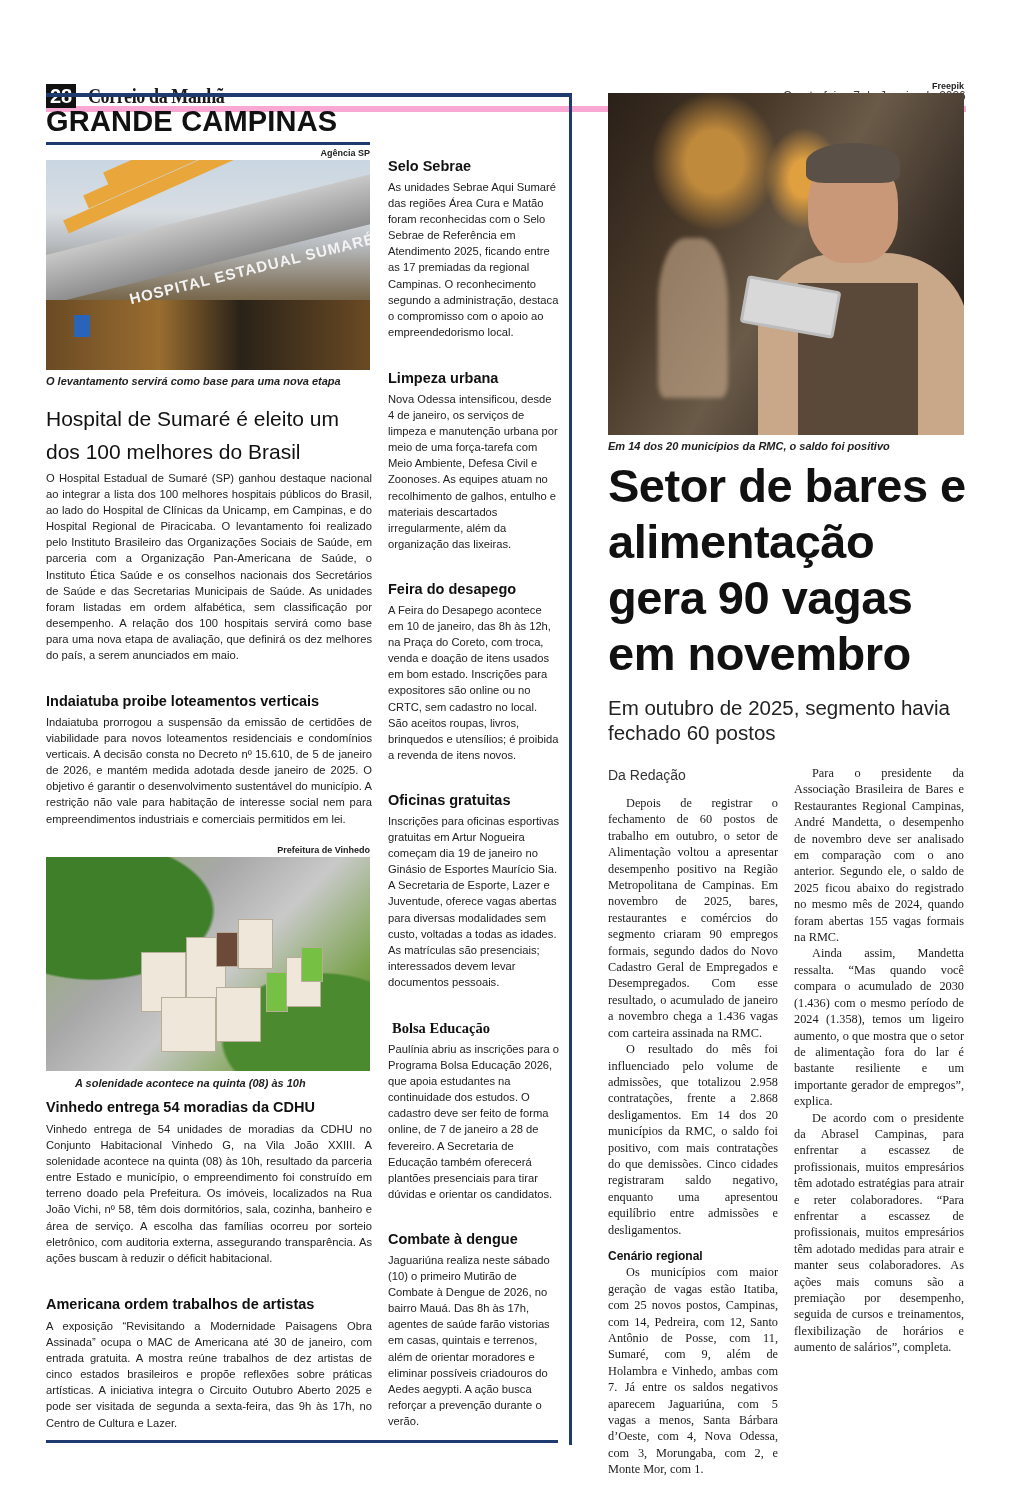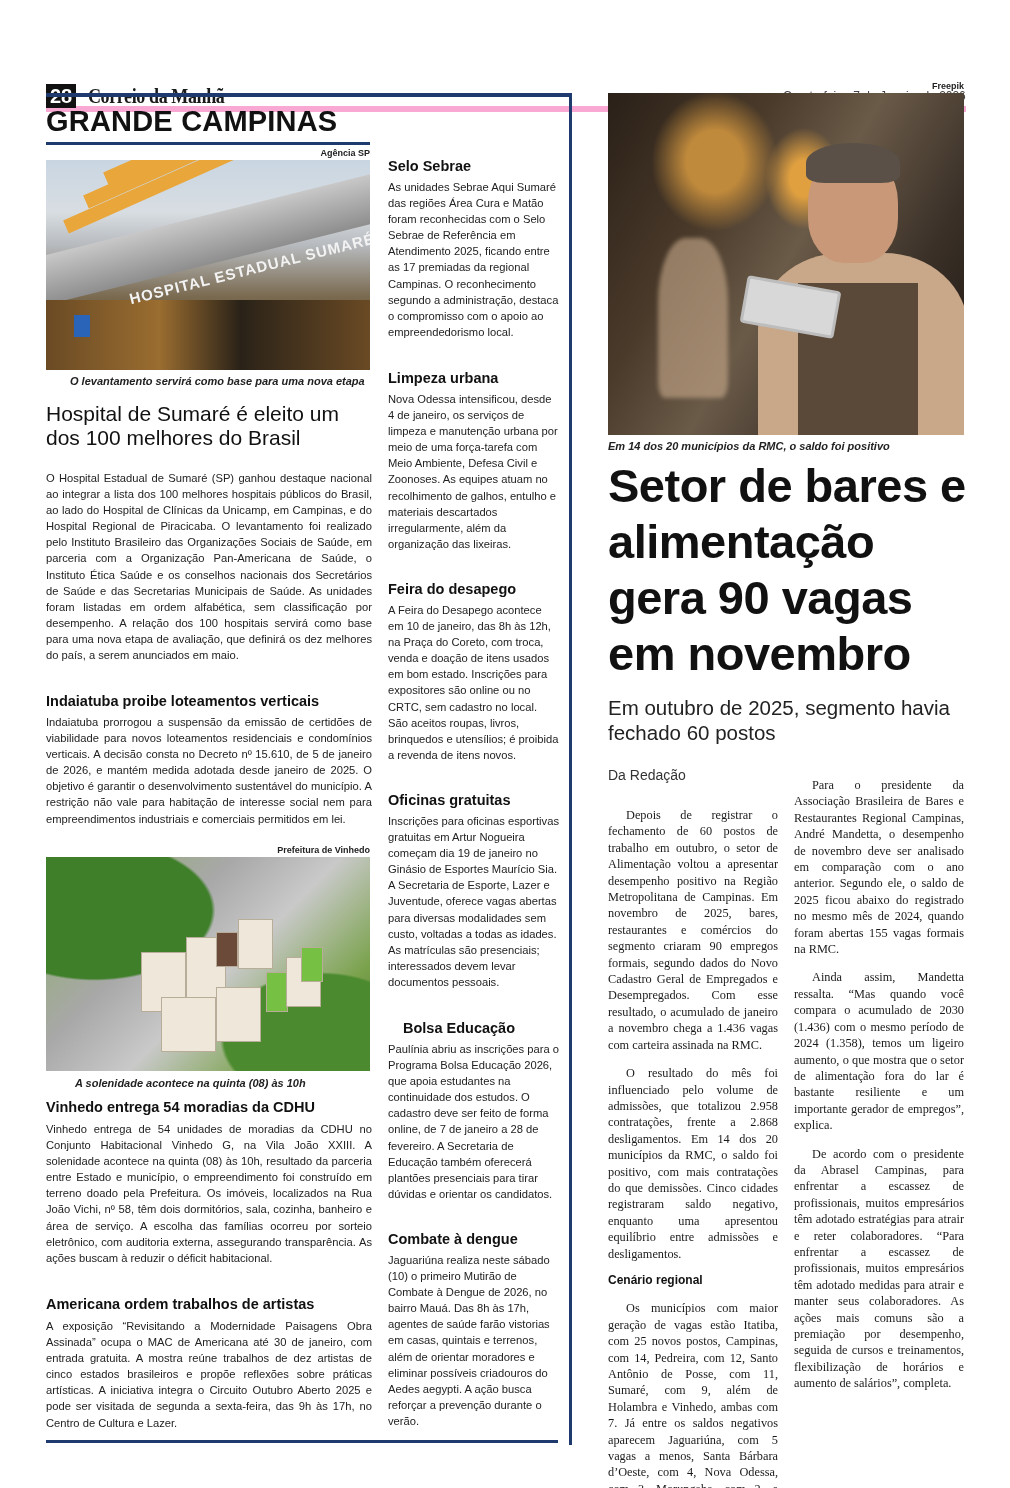--- a/index.html
+++ b/index.html
@@ -41,30 +41,30 @@
 
   .photo-bar { left: 608px; top: 93px; width: 356px; height: 342px; background: radial-gradient(ellipse at 30% 20%, #c08a3c 0 8%, transparent 18%), radial-gradient(ellipse at 55% 25%, #e0a040 0 5%, transparent 14%), linear-gradient(120deg, #2a2018 0%, #4a3a2a 30%, #6a5a48 50%, #3a3028 75%, #1c1610 100%); }
   .bar-man { position: absolute; left: 200px; top: 60px; width: 90px; height: 110px; border-radius: 45% 45% 40% 40%; background: #c89878; }
   .bar-hair { position: absolute; left: 198px; top: 50px; width: 94px; height: 40px; border-radius: 50% 50% 20% 20%; background: #5a5048; }
   .bar-body { position: absolute; left: 150px; top: 160px; width: 210px; height: 190px; border-radius: 40% 40% 0 0; background: #c9a88a; }
   .bar-apron { position: absolute; left: 190px; top: 190px; width: 120px; height: 160px; background: #5a4838; }
   .bar-tablet { position: absolute; left: 135px; top: 190px; width: 95px; height: 48px; background: #d8d8d8; border: 3px solid #bdbdbd; transform: rotate(10deg); border-radius: 4px; }
   .bar-bg-person { position: absolute; left: 50px; top: 145px; width: 70px; height: 160px; border-radius: 40% 40% 10% 10%; background: rgba(200,170,140,0.6); filter: blur(2px); }
 
   
-  .hl-main { position: absolute; left: 46px; top: 402px; width: 330px; font-family: "Liberation Sans", sans-serif; font-size: 21px; line-height: 24px; color: #111; }
+  .hl-main { position: absolute; left: 46px; top: 402px; width: 330px; font-family: "Liberation Sans", sans-serif; font-size: 21px; line-height: 33px; color: #111; }
   .body-sans { position: absolute; font-family: "Liberation Sans", sans-serif; font-size: 11.2px; line-height: 16.1px; color: #222; text-align: left; }
   .sub-hl { position: absolute; font-family: "Liberation Sans", sans-serif; font-weight: bold; font-size: 14.5px; color: #111; white-space: nowrap; }
 
   
   .big-hl { position: absolute; left: 608px; top: 458px; width: 370px; font-family: "Liberation Sans", sans-serif; font-weight: bold; font-size: 47px; line-height: 56px; letter-spacing: -0.5px; color: #111; }
   .deck { position: absolute; left: 608px; top: 695px; width: 370px; font-family: "Liberation Sans", sans-serif; font-size: 20.5px; line-height: 25px; color: #222; }
   .byline { position: absolute; left: 608px; top: 767px; font-family: "Liberation Sans", sans-serif; font-size: 14px; color: #333; }
   .serif-col { position: absolute; font-family: "Liberation Serif", serif; font-size: 12.3px; line-height: 16.4px; color: #1a1a1a; text-align: justify; hyphens: auto; }
-  .serif-col p { text-indent: 18px; margin-top: 12px; }
+  .serif-col p { text-indent: 18px; }
   .serif-col h4 { font-family: "Liberation Sans", sans-serif; font-weight: bold; font-size: 12px; margin-top: 10px; text-indent: 0; color: #111; }
 </style>
 </head>
 <body>
 
 <div class="masthead">
   <div class="page-num">28</div>
   <div class="paper-name">Correio da Manhã</div>
   <div class="issue-date">Quarta-feira, 7 de Janeiro de 2026</div>
 </div>
@@ -76,21 +76,21 @@
 <div class="credit" style="left:46px; top:148px; width:324px;">Agência SP</div>
 <div class="photo photo-hospital">
   <div class="stripe" style="left:20px; top:60px; width:200px;"></div>
   <div class="stripe" style="left:40px; top:35px; width:200px;"></div>
   <div class="stripe" style="left:60px; top:12px; width:200px;"></div>
   <div class="facade"></div>
   <div class="lower"></div>
   <div class="sign">HOSPITAL ESTADUAL SUMARÉ</div>
   <div class="access"></div>
 </div>
-<div class="caption" style="left:46px; top:375px;margin-left:24px;">O levantamento servirá como base para uma nova etapa</div>
+<div class="caption" style="left:46px; top:375px;">O levantamento servirá como base para uma nova etapa</div>
 
 <div class="hl-main">Hospital de Sumaré é eleito um dos 100 melhores do Brasil</div>
 <div class="body-sans" style="left:46px; top:470px; width:326px; text-align:justify;">O Hospital Estadual de Sumaré (SP) ganhou destaque nacional ao integrar a lista dos 100 melhores hospitais públicos do Brasil, ao lado do Hospital de Clínicas da Unicamp, em Campinas, e do Hospital Regional de Piracicaba. O levantamento foi realizado pelo Instituto Brasileiro das Organizações Sociais de Saúde, em parceria com a Organização Pan-Americana de Saúde, o Instituto Ética Saúde e os conselhos nacionais dos Secretários de Saúde e das Secretarias Municipais de Saúde. As unidades foram listadas em ordem alfabética, sem classificação por desempenho. A relação dos 100 hospitais servirá como base para uma nova etapa de avaliação, que definirá os dez melhores do país, a serem anunciados em maio.</div>
 
 <div class="sub-hl" style="left:46px; top:693px;">Indaiatuba proibe loteamentos verticais</div>
 <div class="body-sans" style="left:46px; top:714px; width:326px; text-align:justify;">Indaiatuba prorrogou a suspensão da emissão de certidões de viabilidade para novos loteamentos residenciais e condomínios verticais. A decisão consta no Decreto nº 15.610, de 5 de janeiro de 2026, e mantém medida adotada desde janeiro de 2025. O objetivo é garantir o desenvolvimento sustentável do município. A restrição não vale para habitação de interesse social nem para empreendimentos industriais e comerciais permitidos em lei.</div>
 
 <div class="credit" style="left:46px; top:845px; width:324px;">Prefeitura de Vinhedo</div>
 <div class="photo photo-vinhedo">
   <div class="bldg" style="left:95px; top:95px; width:45px; height:60px;"></div>
@@ -116,21 +116,21 @@
 
 <div class="sub-hl" style="left:388px; top:370px;">Limpeza urbana</div>
 <div class="body-sans" style="left:388px; top:391px; width:172px;">Nova Odessa intensificou, desde 4 de janeiro, os serviços de limpeza e manutenção urbana por meio de uma força-tarefa com Meio Ambiente, Defesa Civil e Zoonoses. As equipes atuam no recolhimento de galhos, entulho e materiais descartados irregularmente, além da organização das lixeiras.</div>
 
 <div class="sub-hl" style="left:388px; top:581px;">Feira do desapego</div>
 <div class="body-sans" style="left:388px; top:602px; width:172px;">A Feira do Desapego acontece em 10 de janeiro, das 8h às 12h, na Praça do Coreto, com troca, venda e doação de itens usados em bom estado. Inscrições para expositores são online ou no CRTC, sem cadastro no local. São aceitos roupas, livros, brinquedos e utensílios; é proibida a revenda de itens novos.</div>
 
 <div class="sub-hl" style="left:388px; top:792px;">Oficinas gratuitas</div>
 <div class="body-sans" style="left:388px; top:813px; width:172px;">Inscrições para oficinas esportivas gratuitas em Artur Nogueira começam dia 19 de janeiro no Ginásio de Esportes Maurício Sia. A Secretaria de Esporte, Lazer e Juventude, oferece vagas abertas para diversas modalidades sem custo, voltadas a todas as idades. As matrículas são presenciais; interessados devem levar documentos pessoais.</div>
 
-<div class="sub-hl" style="left:403px; top:1020px;">Bolsa Educação</div>
+<div class="sub-hl" style="left:392px; top:1020px;font-family:Liberation Serif, serif;">Bolsa Educação</div>
 <div class="body-sans" style="left:388px; top:1041px; width:172px;">Paulínia abriu as inscrições para o Programa Bolsa Educação 2026, que apoia estudantes na continuidade dos estudos. O cadastro deve ser feito de forma online, de 7 de janeiro a 28 de fevereiro. A Secretaria de Educação também oferecerá plantões presenciais para tirar dúvidas e orientar os candidatos.</div>
 
 <div class="sub-hl" style="left:388px; top:1231px;">Combate à dengue</div>
 <div class="body-sans" style="left:388px; top:1252px; width:172px;">Jaguariúna realiza neste sábado (10) o primeiro Mutirão de Combate à Dengue de 2026, no bairro Mauá. Das 8h às 17h, agentes de saúde farão vistorias em casas, quintais e terrenos, além de orientar moradores e eliminar possíveis criadouros do Aedes aegypti. A ação busca reforçar a prevenção durante o verão.</div>
 
 <div class="bottom-rule"></div>
 
 <div class="credit" style="left:608px; top:81px; width:356px;">Freepik</div>
 <div class="photo photo-bar">
   <div class="bar-bg-person"></div>

